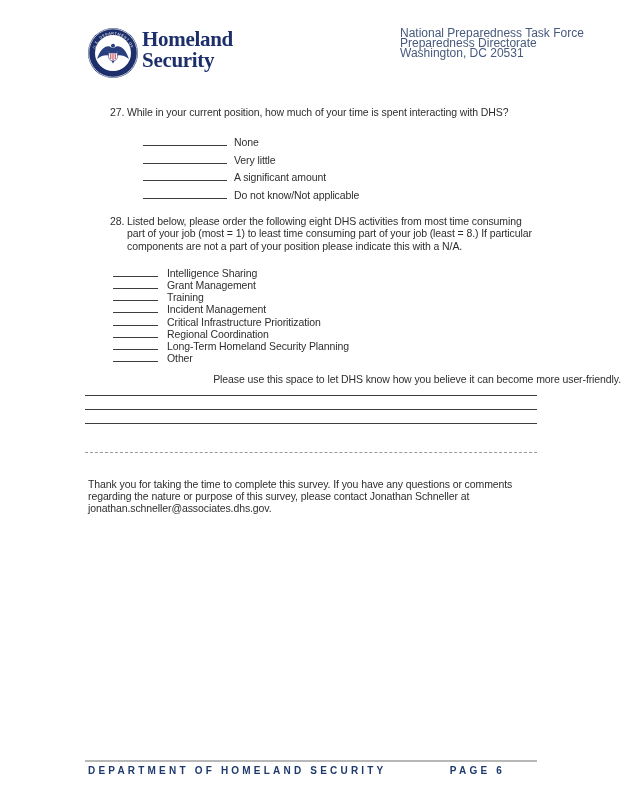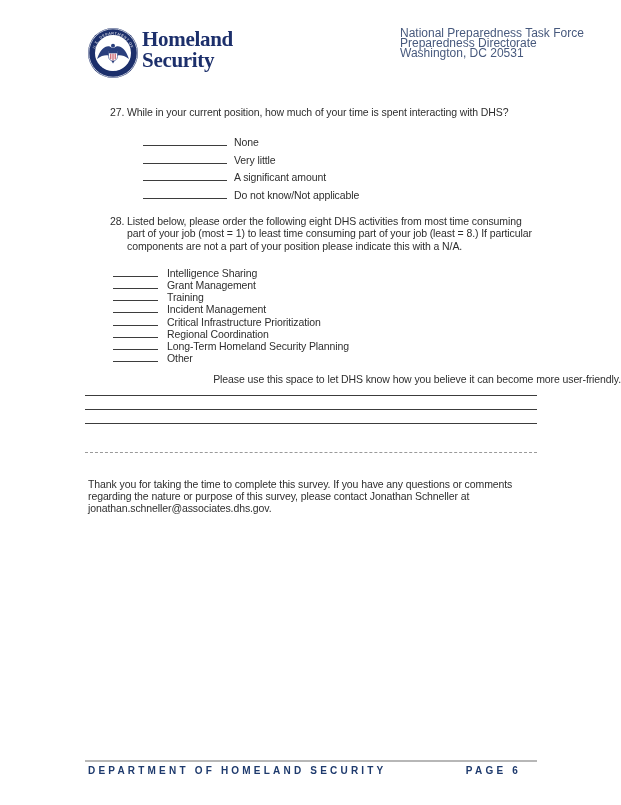--- a/index.html
+++ b/index.html
@@ -71,21 +71,21 @@
     position:absolute; left:85px; right:84px; top:760px;
     border-top:2px solid #b7b7b7;
   }
   .footer-row {
     display:flex; justify-content:space-between;
     padding-top:3px;
     font-size:10px; font-weight:bold;
     letter-spacing:3.2px; color:#1e3a6d;
   }
   .footer-dept { margin-left:3px; }
-  .footer-page { margin-right:16px; }
+  .footer-page { margin-right:32px; }
 </style>
 </head>
 <body>
 
 <div class="page">
 
   <svg class="seal" width="52" height="52" viewBox="0 0 52 52" aria-hidden="true">
     <defs>
       <path id="arcTop" d="M 7.5 26 A 18.5 18.5 0 1 1 44.5 26"></path>
       <path id="arcBot" d="M 8.5 26 A 17.5 17.5 0 0 0 43.5 26"></path>

